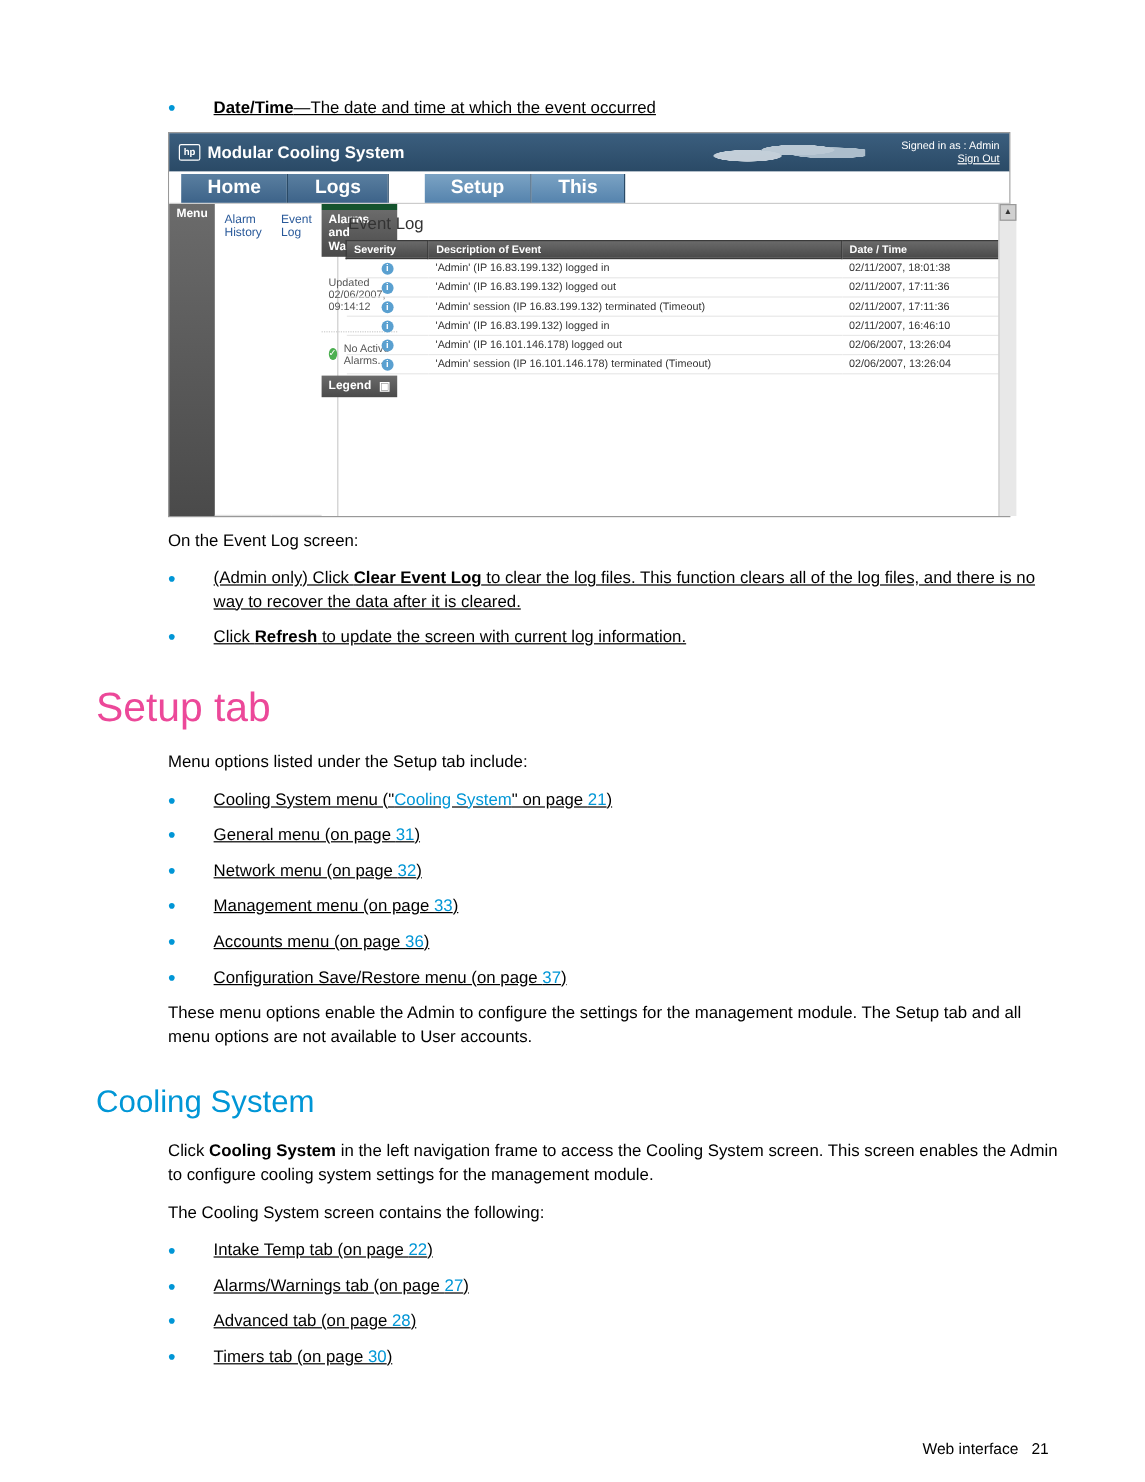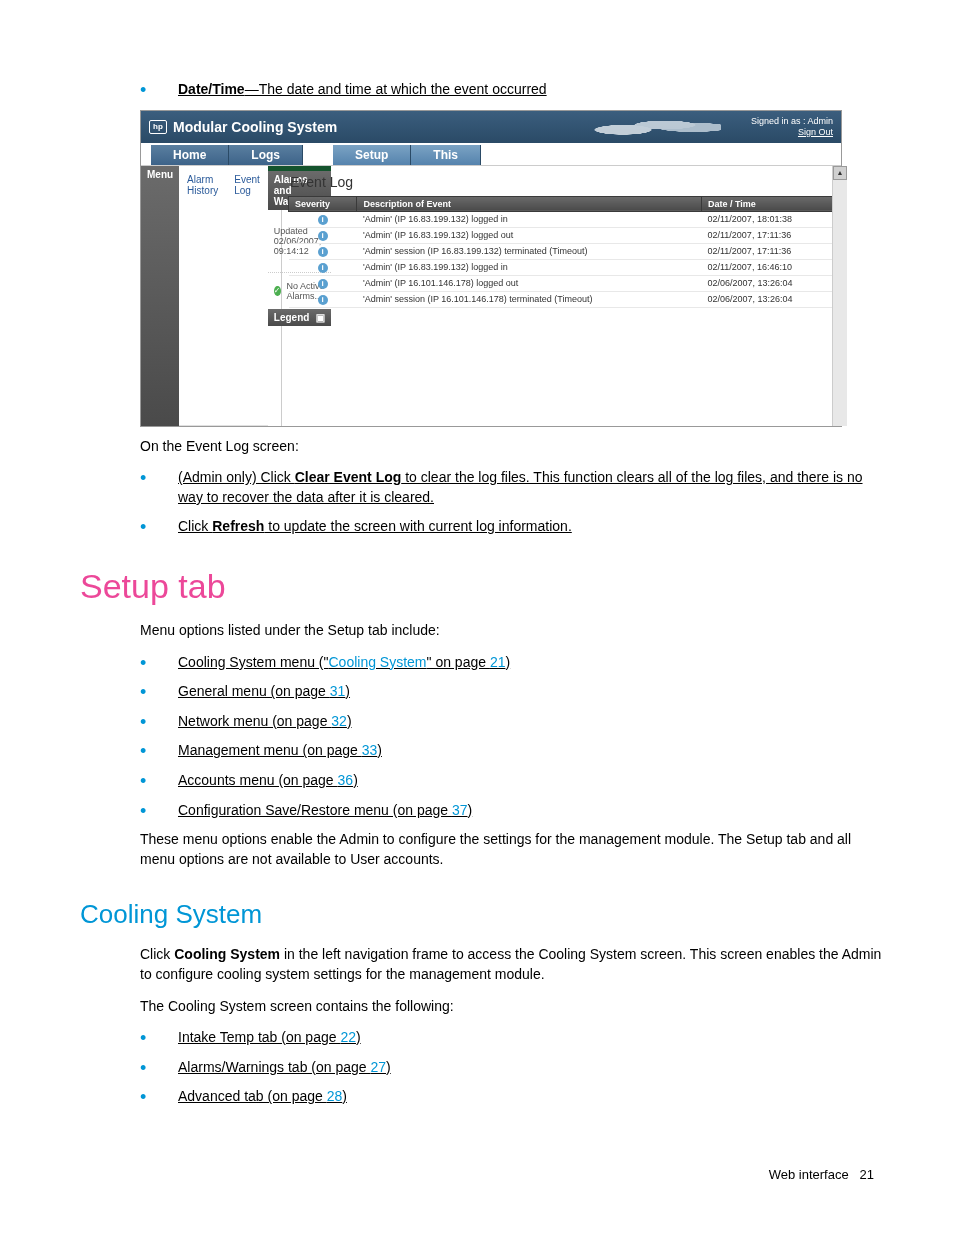--- a/index.html
+++ b/index.html
@@ -113,21 +113,21 @@
                 radial-gradient(ellipse at 60% 50%, #dde6ed 25%, transparent 26%),
                 radial-gradient(ellipse at 80% 60%, #cbd8e2 22%, transparent 23%);
     opacity: 0.8;
   }
   .ss-tabs {
     display: flex;
     background: #fff;
     padding: 2px 0 0 10px;
     gap: 0;
     border-bottom: 1px solid #ccc;
-    font-size: 12px;
+    font-size: 16px;
   }
   .ss-tab {
     padding: 3px 22px;
     background: linear-gradient(to bottom, #5a7fa0, #3d6389);
     color: #fff;
     font-weight: bold;
     border-right: 1px solid #2a4a66;
     cursor: pointer;
   }
   .ss-tab.light {
@@ -374,19 +374,20 @@
 
   <h2 class="h2">Cooling System</h2>
   <p class="body-text">
     <span>Click </span><span class="bold">Cooling System</span><span> in the left navigation frame to access the Cooling System screen. This screen enables the Admin to configure cooling system settings for the management module.</span>
   </p>
   <p class="body-text">The Cooling System screen contains the following:</p>
   <ul class="bullet-list" id="cooling-items">
       <li>Intake Temp tab (on page <span class="link">22</span>)</li>
       <li>Alarms/Warnings tab (on page <span class="link">27</span>)</li>
       <li>Advanced tab (on page <span class="link">28</span>)</li>
+      <li>Timers tab (on page <span class="link">30</span>)</li>
     </ul>
 
   <div class="footer">
     <span>Web interface</span>&nbsp;&nbsp;&nbsp;<span>21</span>
   </div>
 
 </div>
 
 </body></html>

